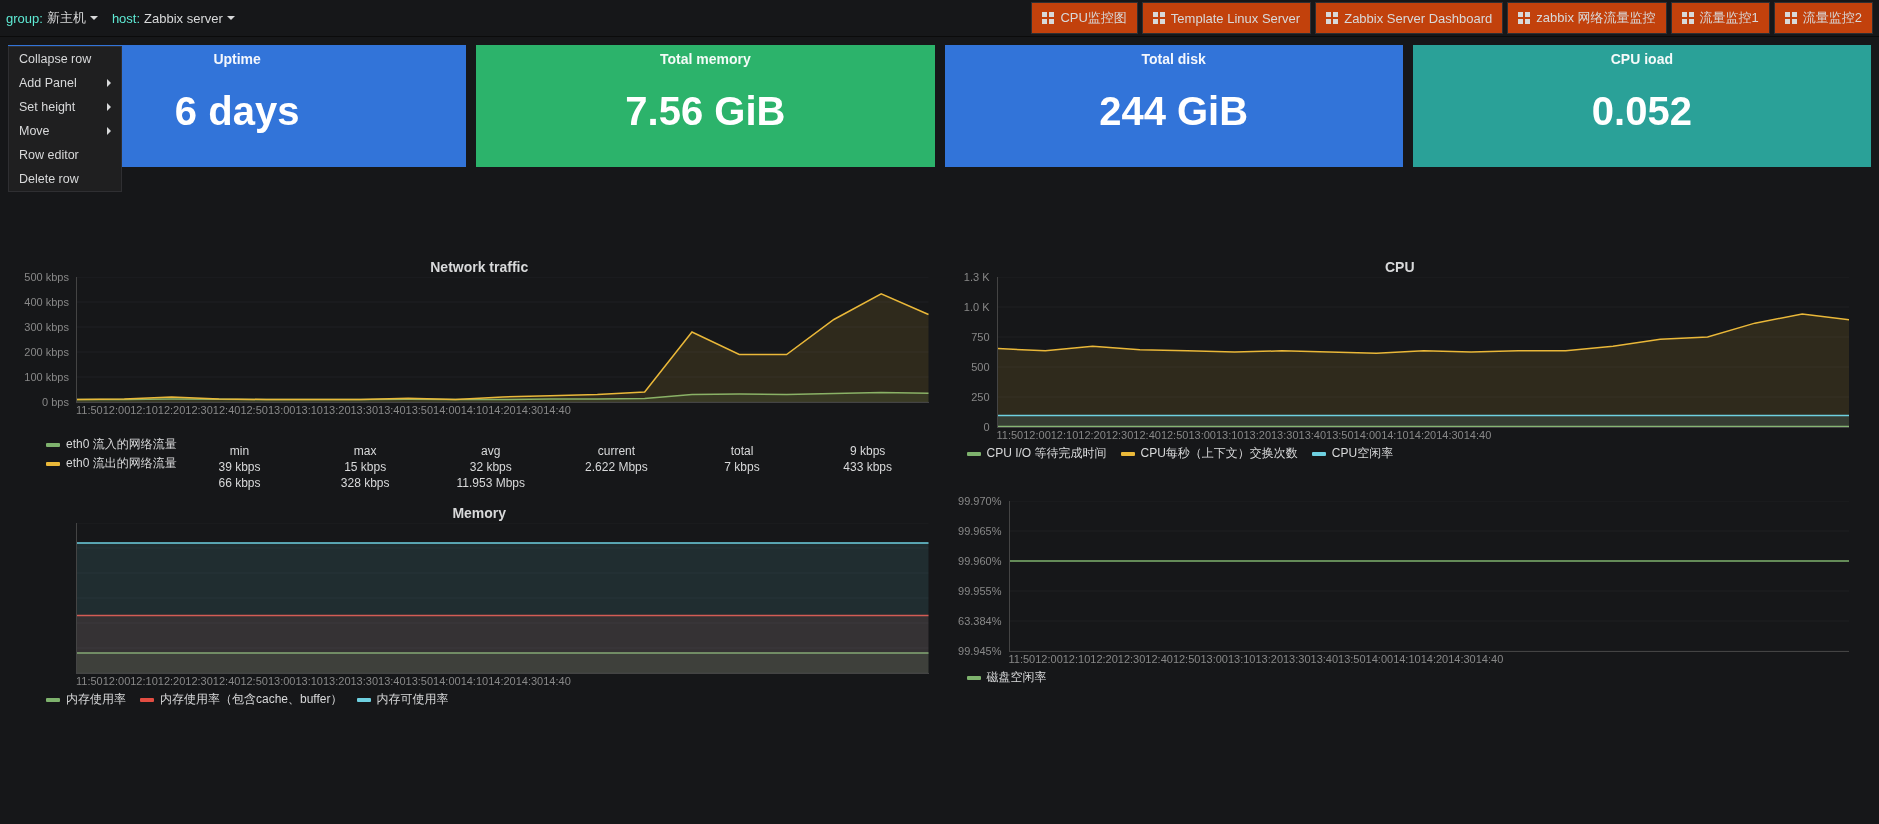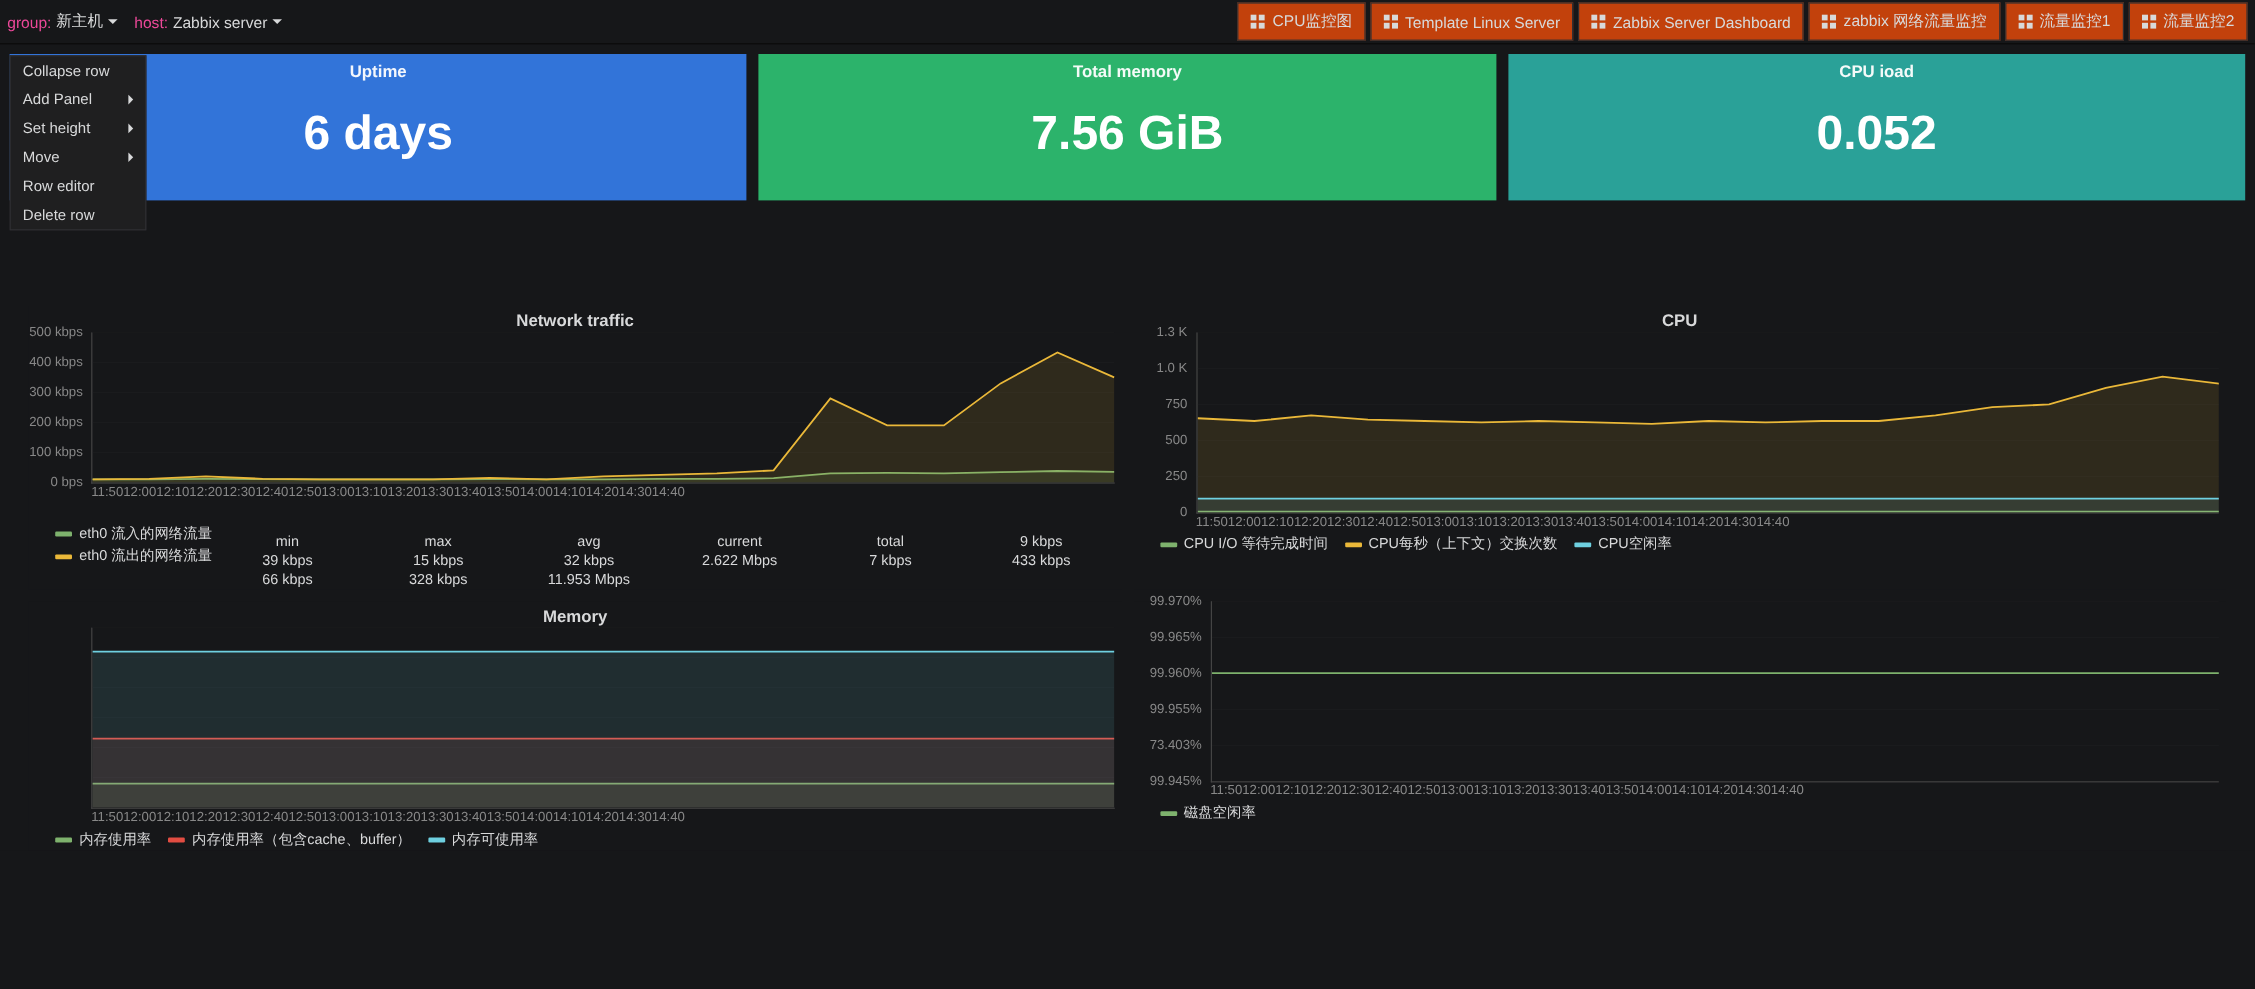--- a/index.html
+++ b/index.html
@@ -20,21 +20,21 @@
     height: 36px;
     padding: 0 6px;
     border-bottom: 1px solid #0b0b0b;
   }
   .tpl-var {
     display: flex;
     align-items: center;
     margin-right: 14px;
     cursor: pointer;
   }
-  .tpl-label { color: #ec4899; margin-right: 4px; }
+  .tpl-label { color: #5eead4; margin-right: 4px; }
   .tpl-value { color: #d8d9da; }
   .caret {
     display: inline-block;
     margin-left: 4px;
     width: 0; height: 0;
     border-left: 4px solid transparent;
     border-right: 4px solid transparent;
     border-top: 4px solid #d8d9da;
   }
   .spacer { flex: 1; }
@@ -247,20 +247,24 @@
 </div>
 
 <div class="stats-row">
   <div class="stat blue">
     <div class="stat-title">Uptime</div>
     <div class="stat-value">6 days</div>
   </div>
   <div class="stat green">
     <div class="stat-title">Total memory</div>
     <div class="stat-value">7.56 GiB</div>
+  </div>
+  <div class="stat blue">
+    <div class="stat-title">Total disk</div>
+    <div class="stat-value">244 GiB</div>
   </div>
   <div class="stat teal">
     <div class="stat-title">CPU ioad</div>
     <div class="stat-value">0.052</div>
   </div>
 </div>
 
 <div class="graph-row">
 
   <div class="graph-panel">
@@ -467,21 +471,21 @@
       </div>
   </div>
 
   <div class="graph-panel">
     <div class="plot tall wide-axis">
       <div class="y-labels wide">
           <div class="y-lab" style="top: 0%;">99.970%</div>
           <div class="y-lab" style="top: 20%;">99.965%</div>
           <div class="y-lab" style="top: 40%;">99.960%</div>
           <div class="y-lab" style="top: 60%;">99.955%</div>
-          <div class="y-lab" style="top: 80%;">73.403%</div>
+          <div class="y-lab" style="top: 80%;">63.384%</div>
           <div class="y-lab" style="top: 100%;">99.945%</div>
         </div>
       <svg class="chart-svg" width="100%" height="100%" preserveAspectRatio="none" viewBox="0 0 1000 1000">
           <g class="gridlines">
             <line x1="0" y1="0" x2="1000" y2="0"></line>
             <line x1="0" y1="200" x2="1000" y2="200"></line>
             <line x1="0" y1="400" x2="1000" y2="400"></line>
             <line x1="0" y1="600" x2="1000" y2="600"></line>
             <line x1="0" y1="800" x2="1000" y2="800"></line>
             <line x1="0" y1="1000" x2="1000" y2="1000"></line>

